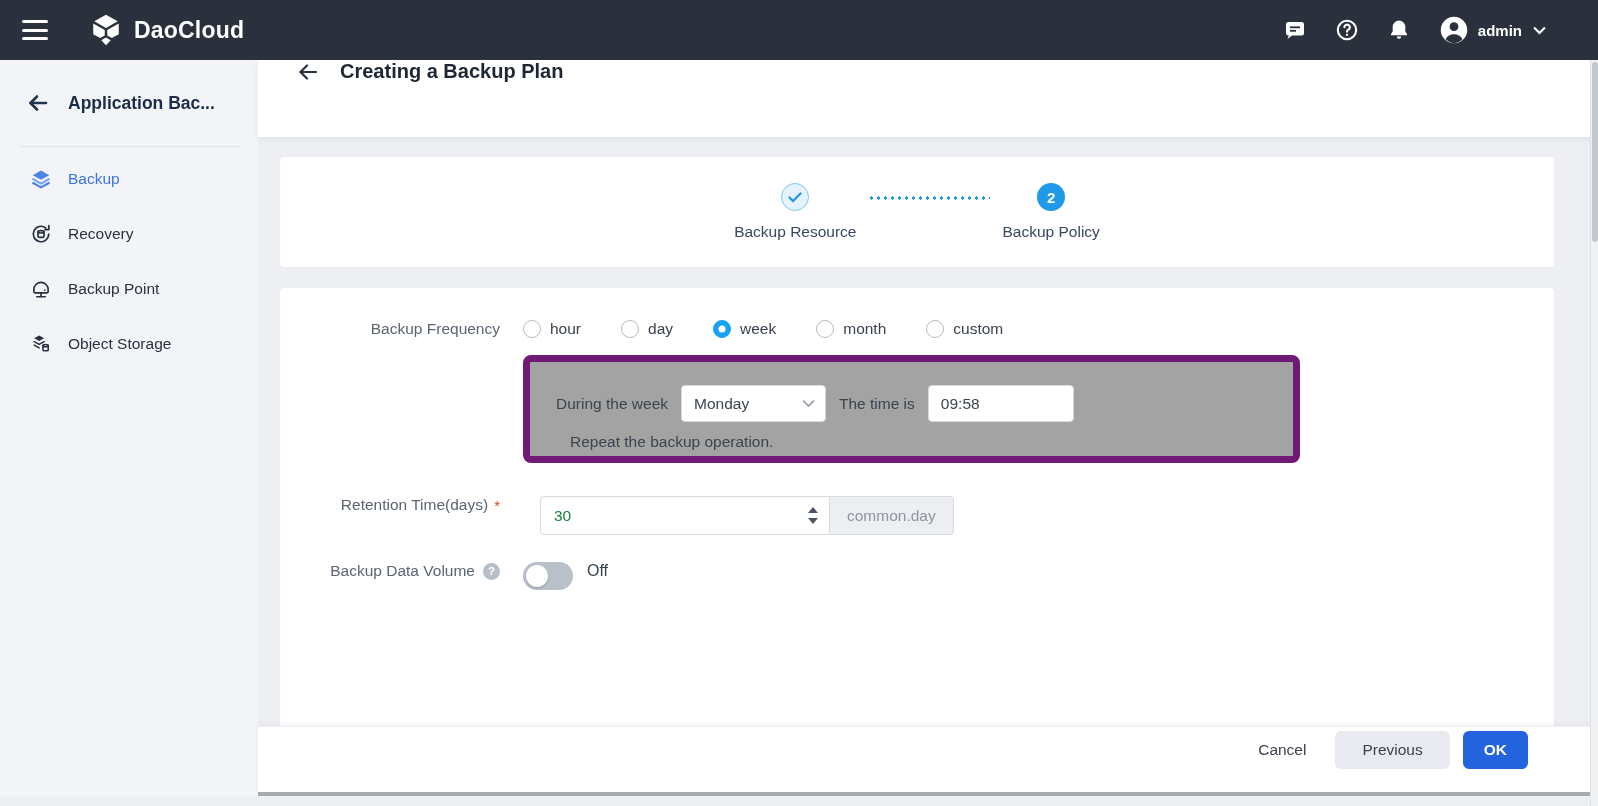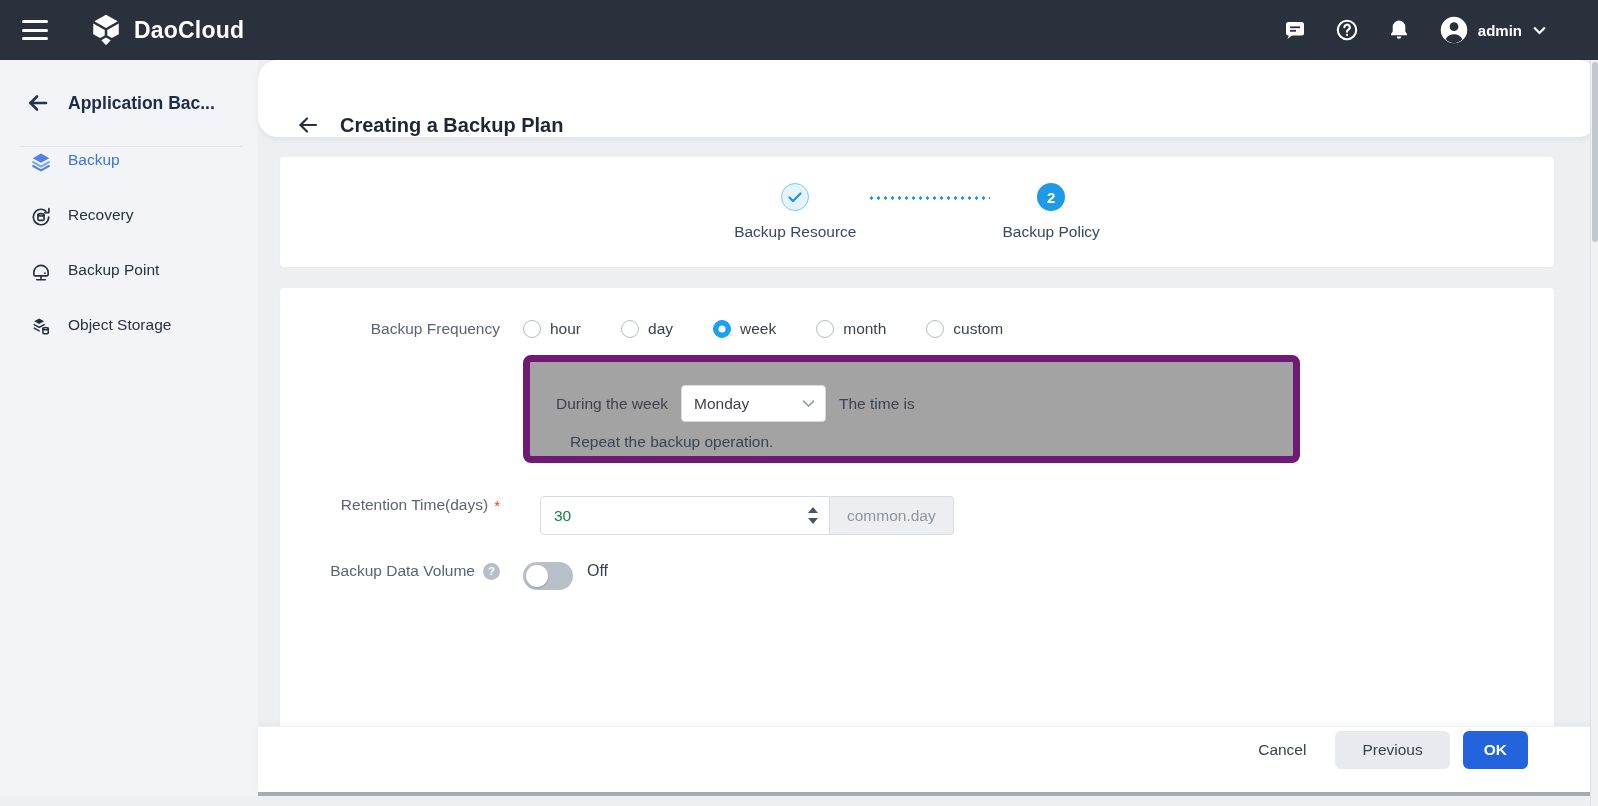--- a/index.html
+++ b/index.html
@@ -35,29 +35,29 @@
   .app { display:flex; height:736px; position:relative; }
 
   
   .sidebar { width:258px; background:#f2f4f8; flex-shrink:0; display:flex; flex-direction:column; }
   .sb-title { display:flex; align-items:center; padding:0 16px 0 26px; height:86px; }
   .sb-back { width:24px; height:24px; cursor:pointer; flex-shrink:0; }
   .sb-back svg { width:24px; height:24px; }
   .sb-title-text { font-size:17.5px; font-weight:bold; color:#1c2b47; margin-left:18px; white-space:nowrap; overflow:hidden; }
   .sb-divider { height:1px; background:#e2e5ea; margin:0 16px 0 20px; }
   .sb-nav { padding-top:4px; }
-  .sb-item { height:55px; display:flex; align-items:flex-start; padding-left:30px; cursor:pointer; font-size:15.5px; color:#29323f; }
+  .sb-item { height:55px; display:flex; align-items:center; padding-left:30px; cursor:pointer; font-size:15.5px; color:#29323f; }
   .sb-item .sb-ico { width:22px; height:22px; margin-right:16px; flex-shrink:0; display:flex; }
   .sb-item.active { color:#3d74da; }
 
   
   .main { flex:1; display:flex; flex-direction:column; min-width:0; position:relative; }
   .page-header {
-    height:77px; background:#fff; display:flex; align-items:flex-end;
-    padding:0 38px; box-shadow:0 2px 6px rgba(31,45,61,.07); position:relative; z-index:3;border-radius:20px;
+    height:77px; background:#fff; display:flex; align-items:flex-start;
+    padding:0 38px; box-shadow:0 2px 6px rgba(31,45,61,.07); position:relative; z-index:3;
   }
   .ph-back { width:24px; height:24px; cursor:pointer; }
   .ph-back svg { width:24px; height:24px; }
   .ph-title { font-size:20px; font-weight:bold; color:#1d2633; margin-left:20px; }
 
   .content { flex:1; padding:20px 44px 0 22px; overflow:hidden; }
   .card { background:#fff; border-radius:4px; box-shadow:0 1px 2px rgba(0,0,0,.03); }
 
   
   .stepper-card { height:110px; display:flex; align-items:center; justify-content:center; margin-bottom:21px; }
@@ -361,20 +361,21 @@
         <div class="week-panel">
           <div class="wp-line">
             <span class="wp-label">During the week</span>
             <div class="select-box">
               <span class="sel-val">Monday</span>
               <svg viewBox="0 0 12 8" fill="none" stroke="#9aa1ab" stroke-width="1.6">
                 <path d="M1 1.3l5 5 5-5"></path>
               </svg>
             </div>
             <span class="wp-label">The time is</span>
+            <input class="text-input time-input" readonly="" value="09:58" style="">
           </div>
           <div class="wp-note">Repeat the backup operation.</div>
         </div>
 
         <div class="form-row row-retention">
           <div class="form-label">
             <span>Retention Time(days)</span>
               <span class="req">*</span>
           </div>
           <div class="num-group">

